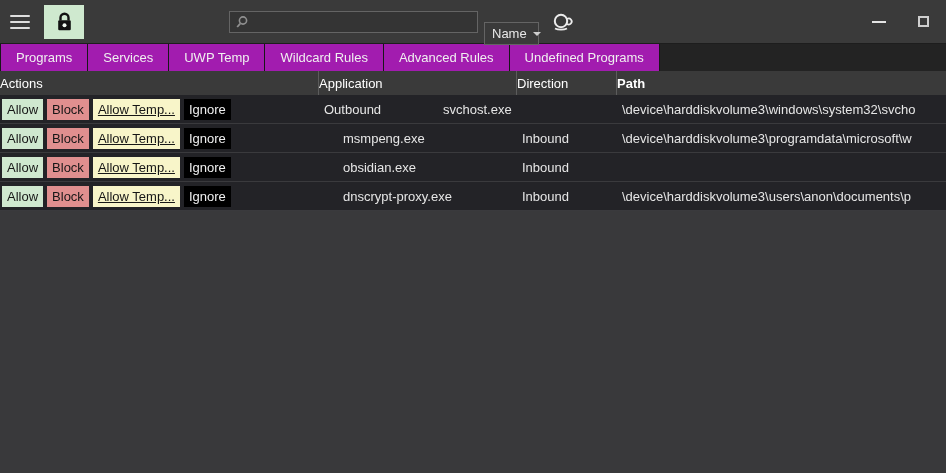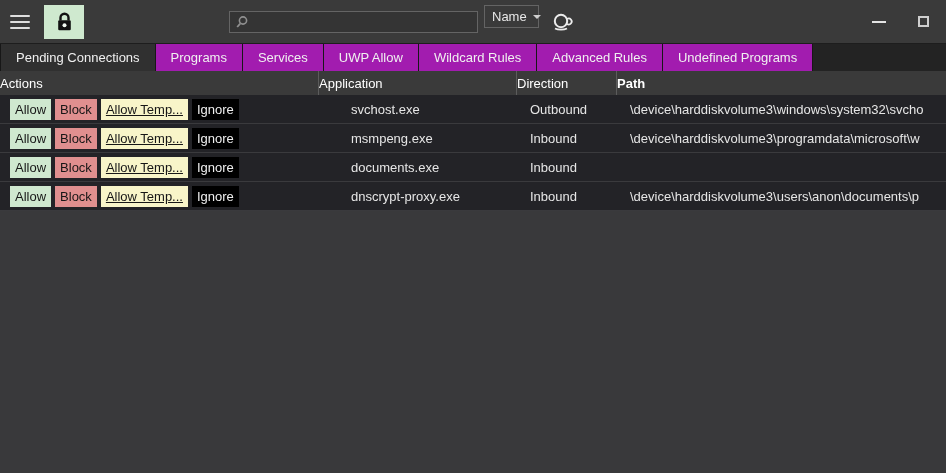--- a/index.html
+++ b/index.html
@@ -46,21 +46,21 @@
     display: flex; align-items: center;
   }
   .search-wrap svg { margin-left: 5px; flex: 0 0 auto; }
   .search-input {
     flex: 1; height: 18px; border: none; outline: none;
     background: transparent; color: #e8e8e8;
     font-family: "Liberation Sans", sans-serif; font-size: 13px;
     padding: 0 4px;
   }
   .name-btn {
-    position: absolute; left: 484px; top: 5px;
+    position: absolute; left: 484px; top: 22px;
     width: 55px; height: 23px;
     background: #3a3a3a;
     border: 1px solid #646464;
     display: flex; align-items: center; justify-content: space-between;
     padding: 0 7px; cursor: pointer; color: #e8e8e8;
   }
   .caret-down {
     width: 0; height: 0;
     border-left: 4px solid transparent;
     border-right: 4px solid transparent;
@@ -124,21 +124,21 @@
   
   .rows { flex: 0 0 auto; }
   .row {
     height: 29px;
     background: #232327;
     border-bottom: 1px solid #3a3a3d;
     display: flex; align-items: stretch;
     color: #e6e6e6; cursor: default;
   }
   .cell { display: flex; align-items: center; white-space: nowrap; overflow: hidden; }
-  .cell-actions { width: 318px; flex: 0 0 318px; padding-left: 2px; gap: 4px; margin-left: 8px; }
+  .cell-actions { width: 318px; flex: 0 0 318px; padding-left: 2px; gap: 4px; }
   .cell-app     { width: 198px; flex: 0 0 198px; padding-left: 25px; }
   .cell-dir     { width: 100px; flex: 0 0 100px; padding-left: 6px; }
   .cell-path    { flex: 1; padding-left: 6px; }
   .act-btn {
     display: inline-flex; align-items: center;
     height: 21px; padding: 0 5px;
     color: #161616; cursor: pointer; white-space: nowrap;
   }
   .act-allow  { background: #cfe8cf; }
   .act-block  { background: #e08f8f; }
@@ -198,24 +198,23 @@
       <div class="win-btn">
         <span class="min-glyph"></span>
       </div>
       <div class="win-btn">
         <span class="max-glyph"></span>
       </div>
     </div>
   </div>
 
   <div class="tabbar">
-    <div class="tab active">Pending Connections</div>
     <div class="tab">Programs</div>
     <div class="tab">Services</div>
-    <div class="tab">UWP Allow</div>
+    <div class="tab">UWP Temp</div>
     <div class="tab">Wildcard Rules</div>
     <div class="tab">Advanced Rules</div>
     <div class="tab">Undefined Programs</div>
   </div>
 
   <div class="table-header">
     <div class="th th-actions">Actions</div>
     <div class="th th-application">Application</div>
     <div class="th th-direction">Direction</div>
     <div class="th th-path">Path</div>
@@ -223,22 +222,22 @@
 
   <div class="rows">
 
     <div class="row">
       <div class="cell cell-actions">
         <span class="act-btn act-allow">Allow</span>
         <span class="act-btn act-block">Block</span>
         <span class="act-btn act-temp">Allow Temp...</span>
         <span class="act-btn act-ignore">Ignore</span>
       </div>
+      <div class="cell cell-dir">Outbound</div>
       <div class="cell cell-app">svchost.exe</div>
-      <div class="cell cell-dir">Outbound</div>
       <div class="cell cell-path">\device\harddiskvolume3\windows\system32\svcho</div>
     </div>
 
     <div class="row">
       <div class="cell cell-actions">
         <span class="act-btn act-allow">Allow</span>
         <span class="act-btn act-block">Block</span>
         <span class="act-btn act-temp">Allow Temp...</span>
         <span class="act-btn act-ignore">Ignore</span>
       </div>
@@ -247,21 +246,21 @@
       <div class="cell cell-path">\device\harddiskvolume3\programdata\microsoft\w</div>
     </div>
 
     <div class="row">
       <div class="cell cell-actions">
         <span class="act-btn act-allow">Allow</span>
         <span class="act-btn act-block">Block</span>
         <span class="act-btn act-temp">Allow Temp...</span>
         <span class="act-btn act-ignore">Ignore</span>
       </div>
-      <div class="cell cell-app">documents.exe</div>
+      <div class="cell cell-app">obsidian.exe</div>
       <div class="cell cell-dir">Inbound</div>
     </div>
 
     <div class="row">
       <div class="cell cell-actions">
         <span class="act-btn act-allow">Allow</span>
         <span class="act-btn act-block">Block</span>
         <span class="act-btn act-temp">Allow Temp...</span>
         <span class="act-btn act-ignore">Ignore</span>
       </div>

